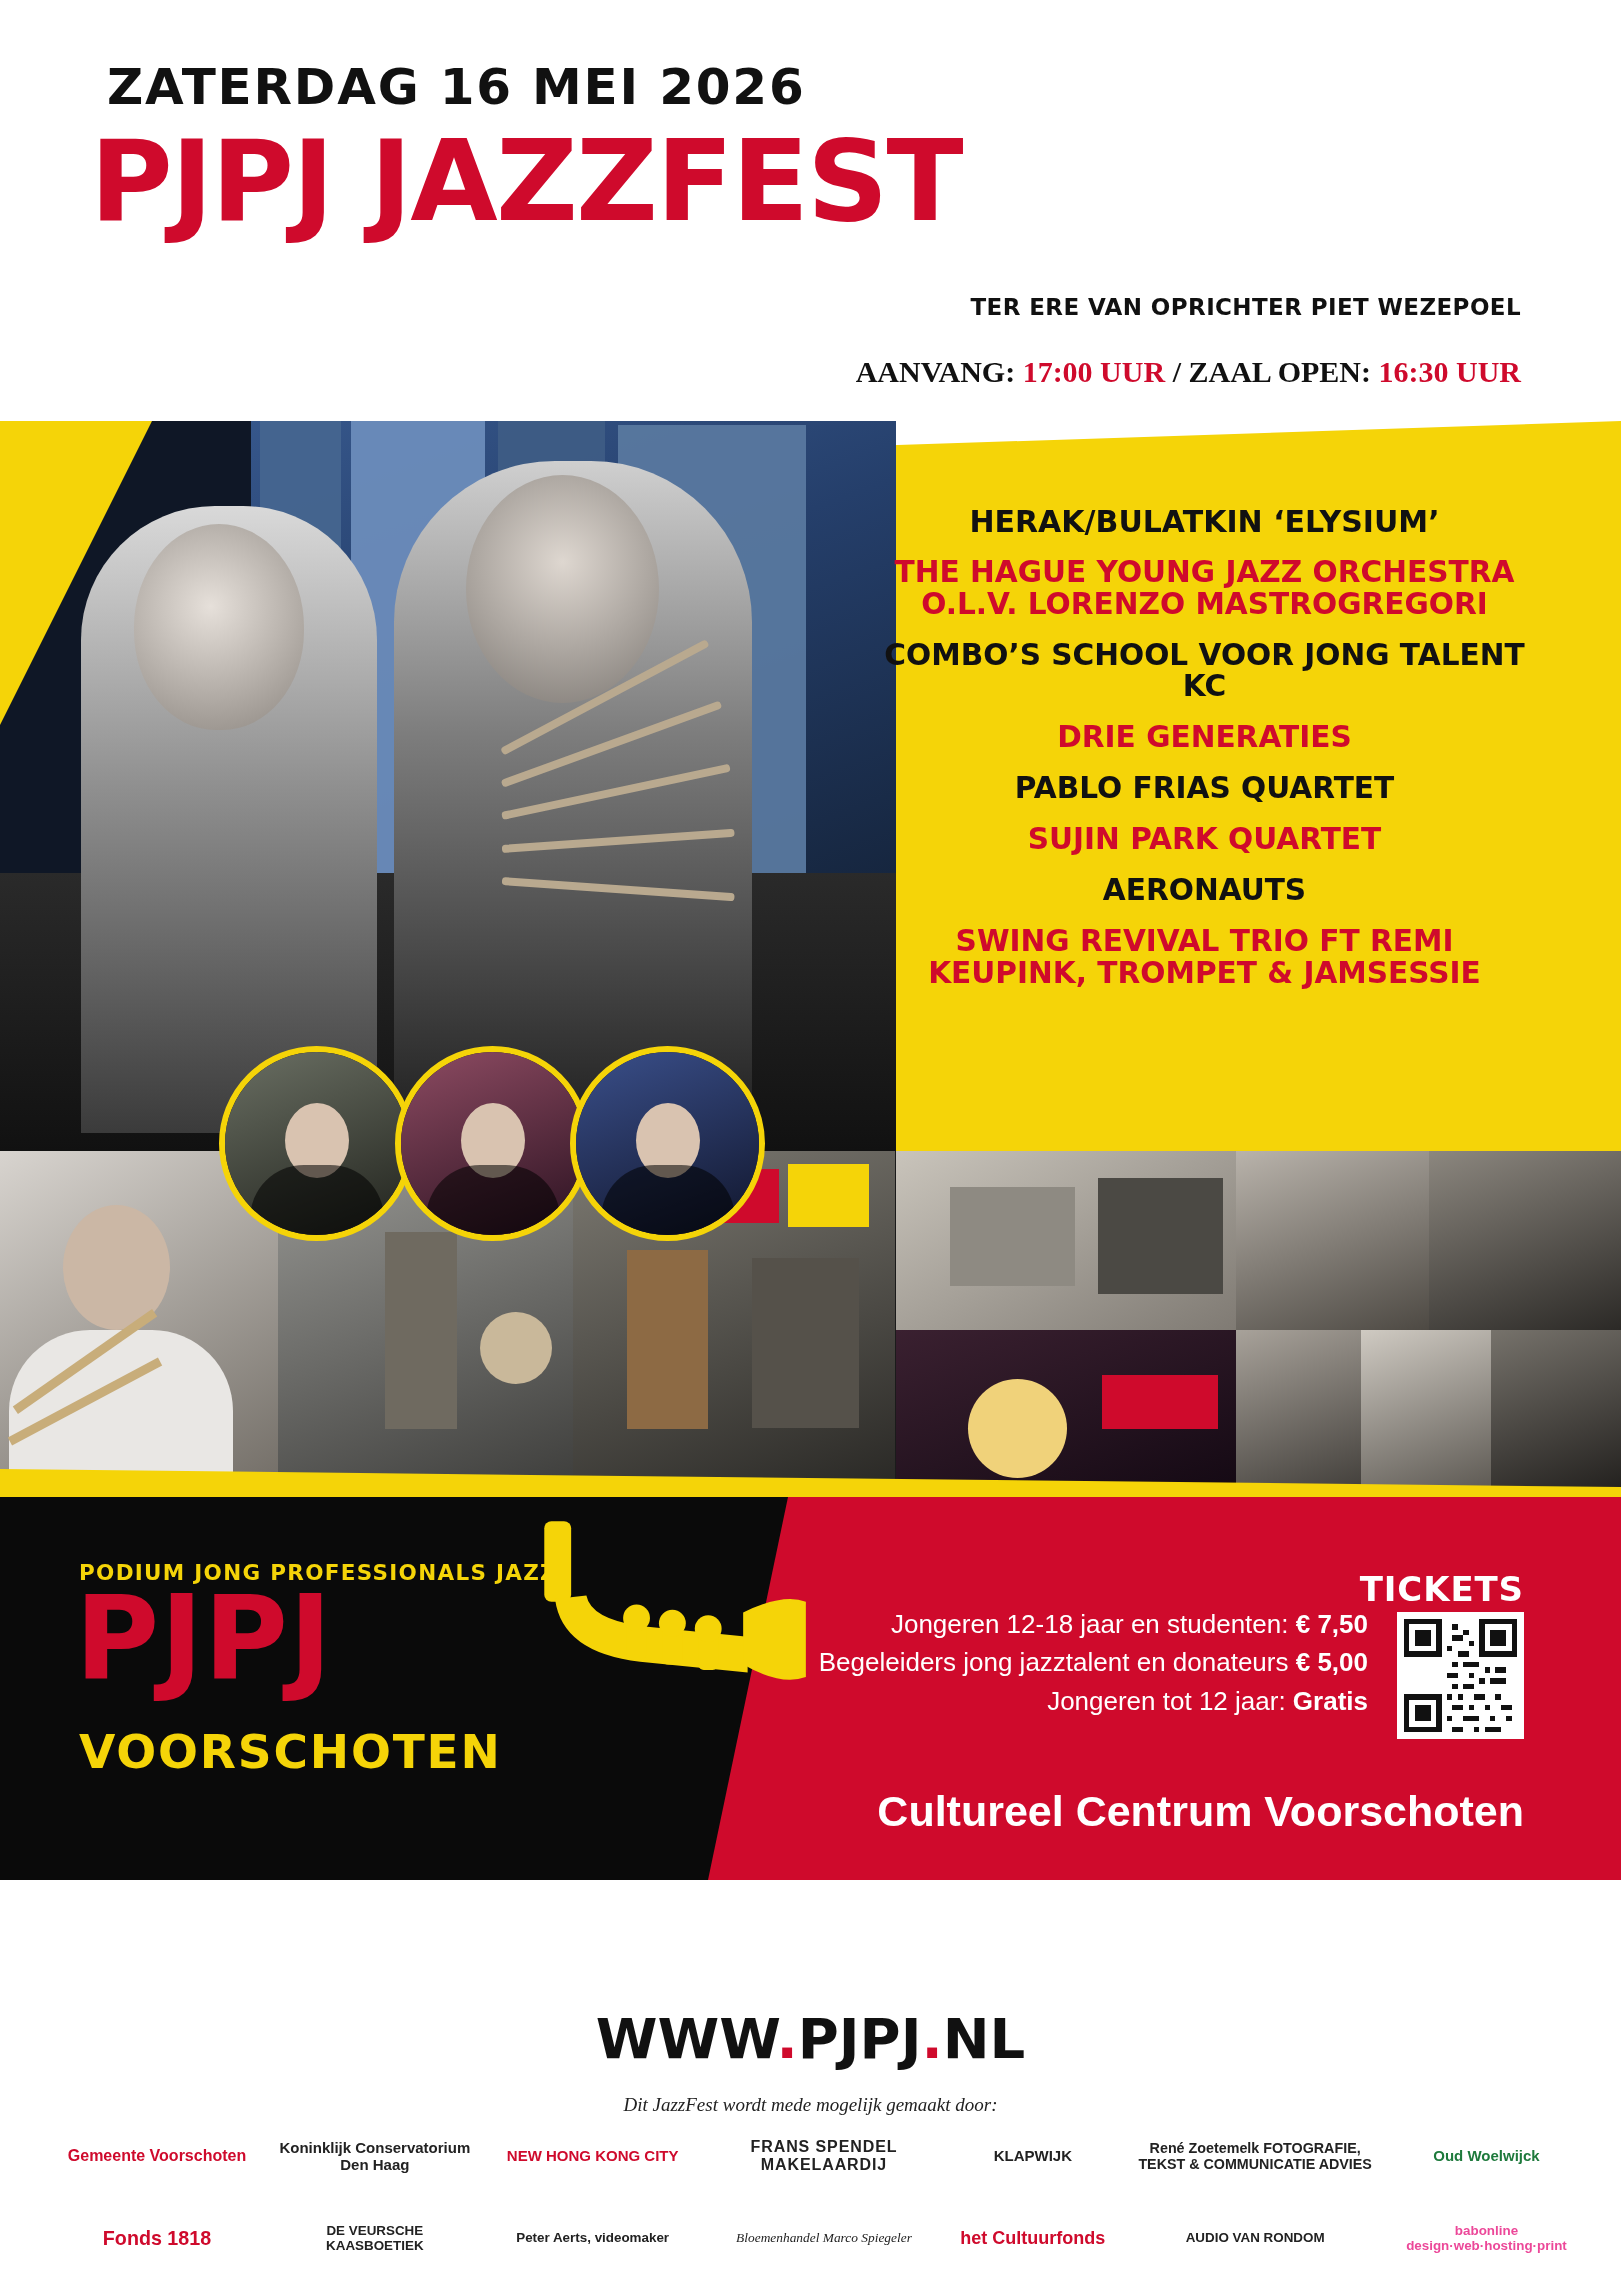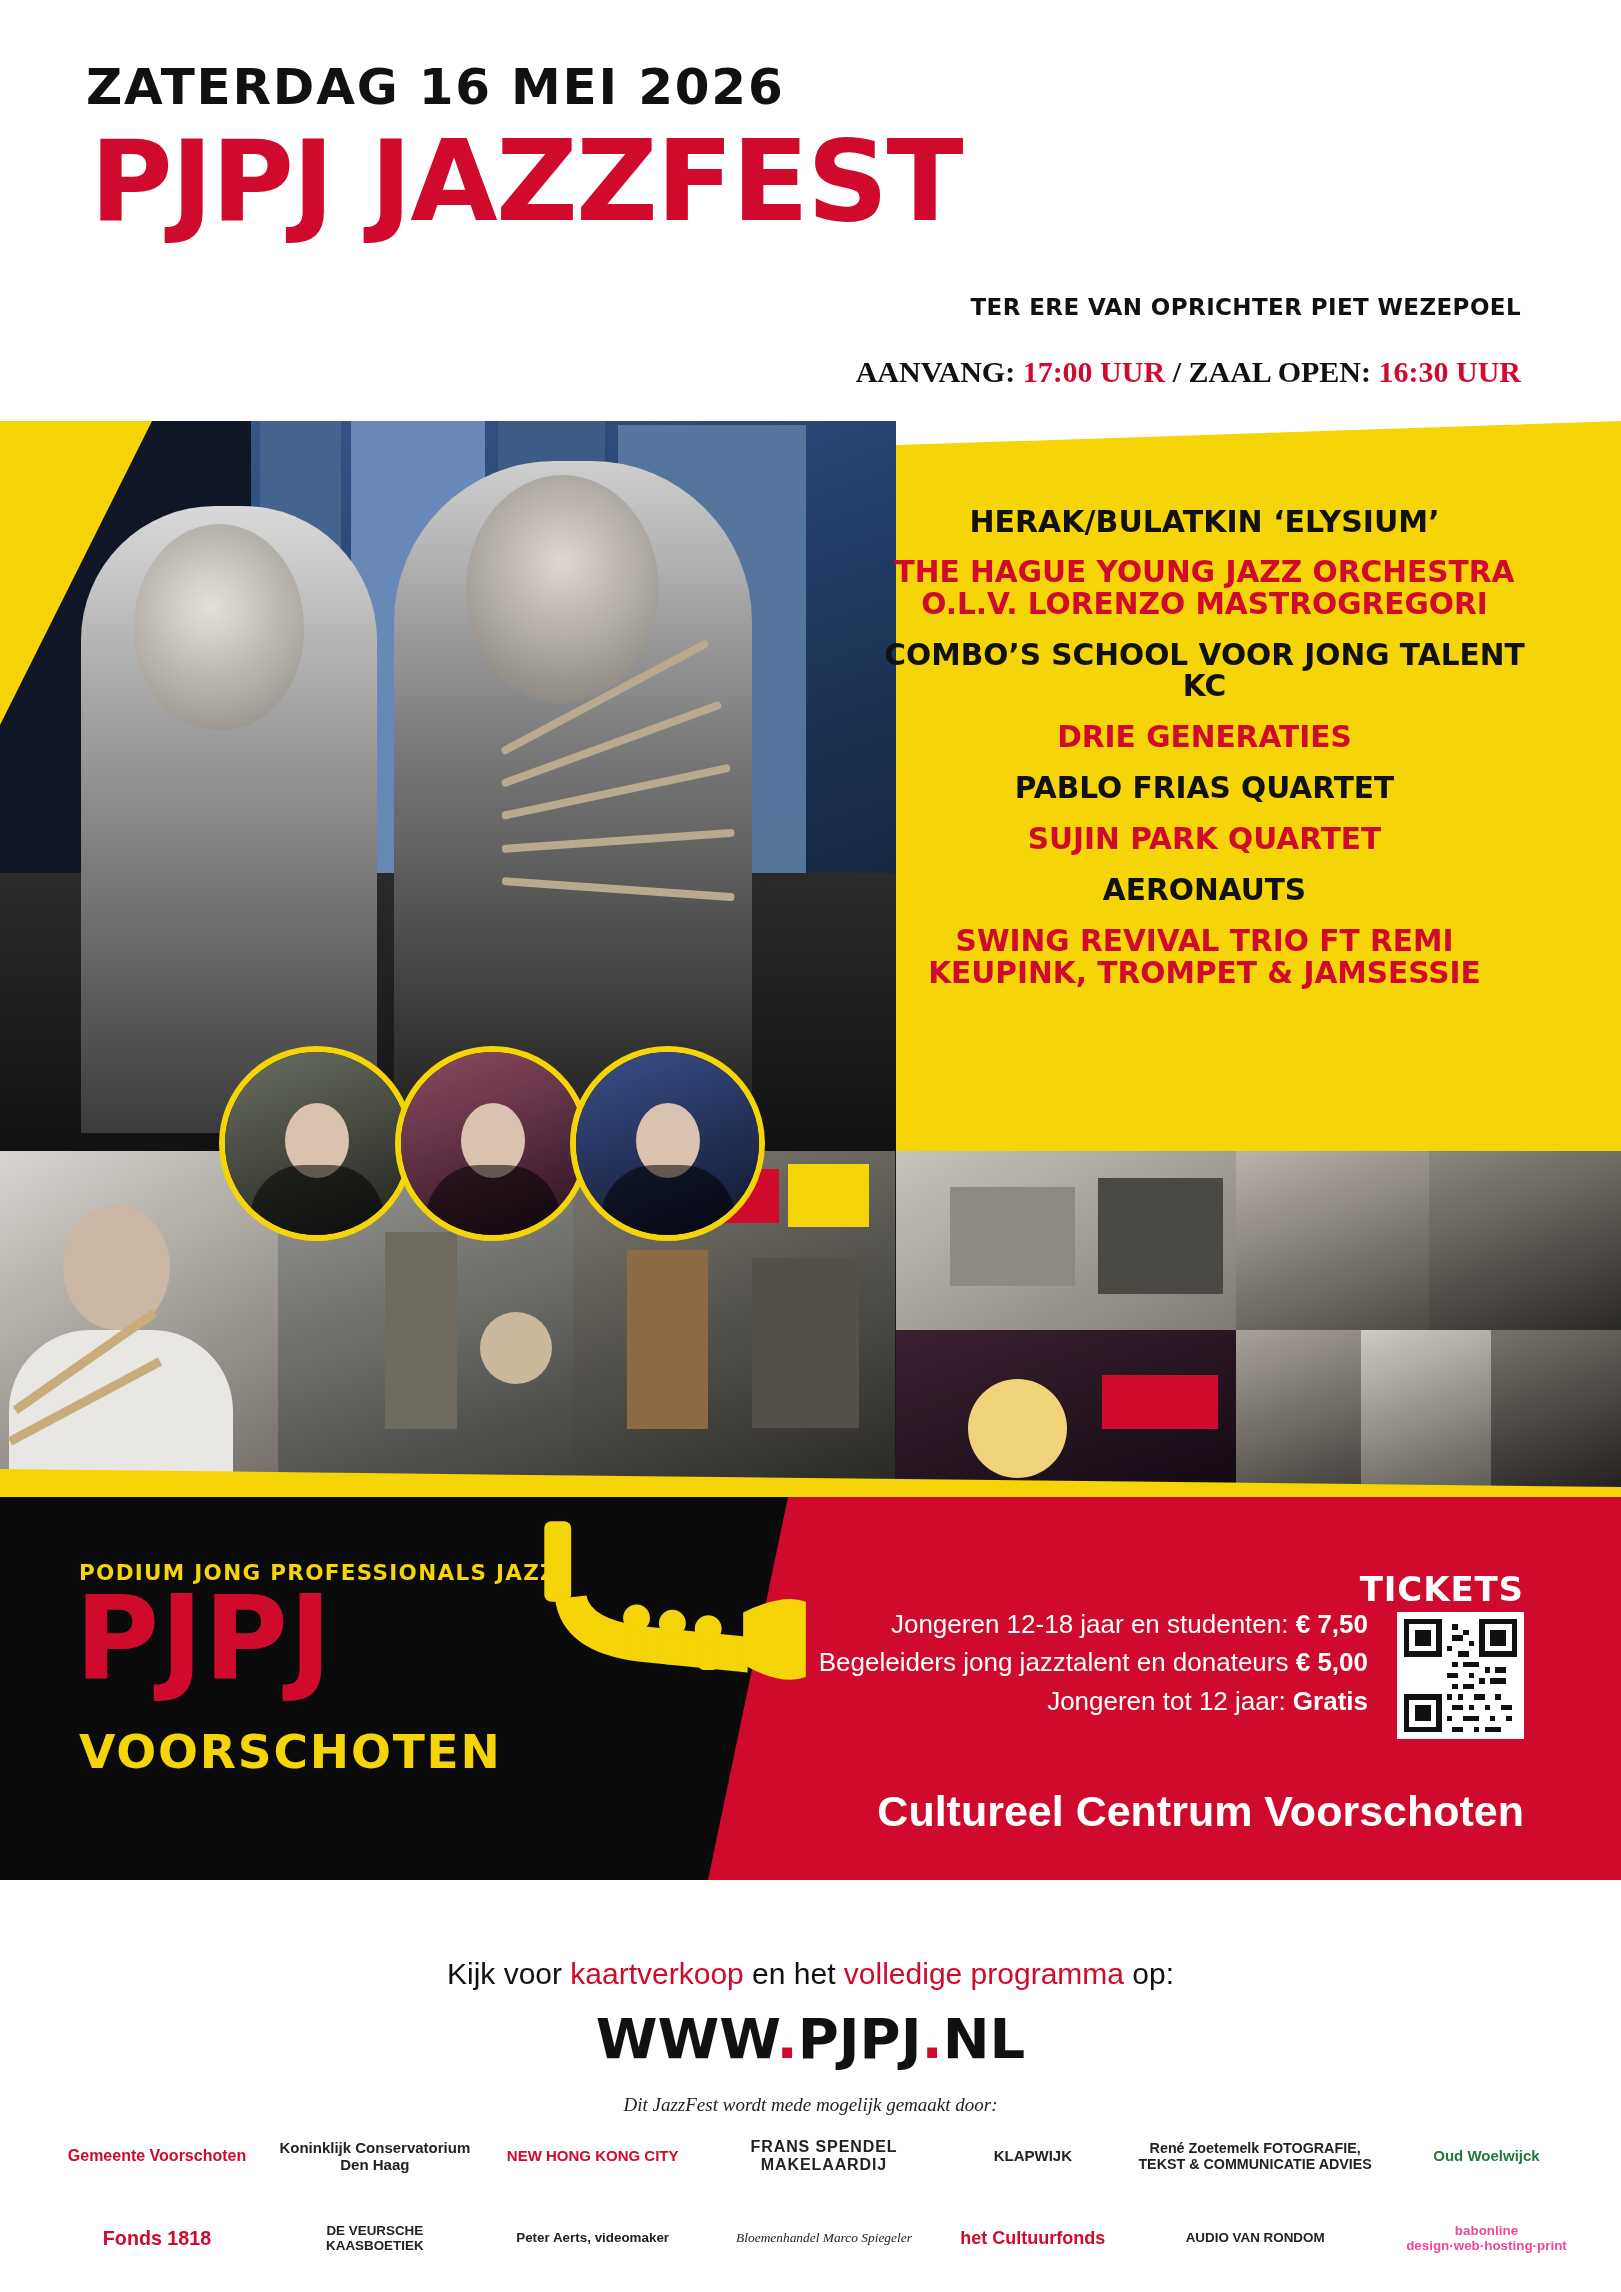--- a/index.html
+++ b/index.html
@@ -10,21 +10,21 @@
     font-family: "Liberation Sans", sans-serif;
     position: relative;
     overflow: hidden;
   }
 
   .poster { position: relative; width: 1621px; height: 2293px; background: #fff; }
 
   
   .header { position: absolute; left: 0; top: 0; width: 1621px; height: 421px; background: #fff; z-index: 40; }
   .date-line {
-    position: absolute; left: 86px; top: 58px;
+    position: absolute; left: 107px; top: 58px;
     font-family: "DejaVu Sans", sans-serif;
     font-weight: bold; font-size: 50px; letter-spacing: 1.8px; color: #111;
     font-style: normal;
   }
   .main-title {
     position: absolute; left: 90px; top: 125px;
     font-family: "DejaVu Sans", sans-serif;
     font-weight: bold; font-size: 113px; color: #cf0a2c; letter-spacing: -1.8px;
     line-height: 1;
   }
@@ -413,23 +413,20 @@
     </div>
     <div>
       <span>Jongeren tot 12 jaar: </span><b>Gratis</b>
     </div>
   </div>
 
   <div class="venue">Cultureel Centrum Voorschoten</div>
 
   <div class="footer"></div>
 
-  <div class="kijk">
-    <span>Kijk voor </span><span class="red">kaartverkoop</span><span> en het </span><span class="red">volledige programma</span><span> op:</span>
-  </div>
 
   <div class="url">
     <span>WWW</span><span class="red">.</span><span>PJPJ</span><span class="red">.</span><span>NL</span>
   </div>
 
   <div class="mede">Dit JazzFest wordt mede mogelijk gemaakt door:</div>
 
   <div class="sponsors">
     <div class="sp" style="width:206px;">
       <span style="color:#cf0a2c;font-weight:bold;font-size:16px;">Gemeente Voorschoten</span>

